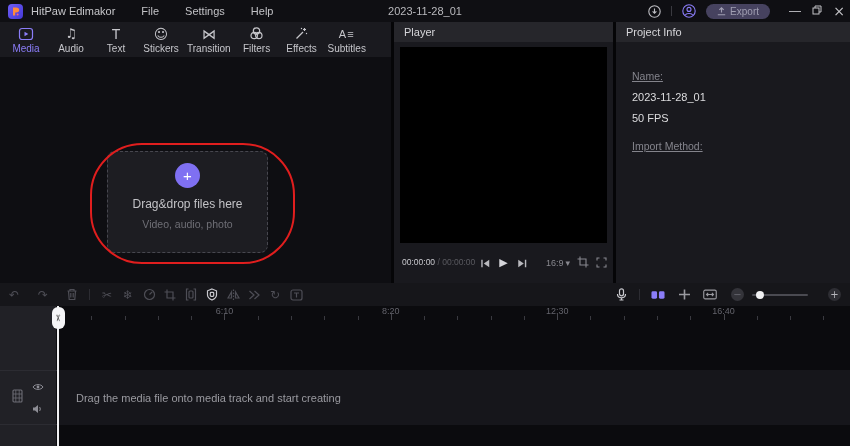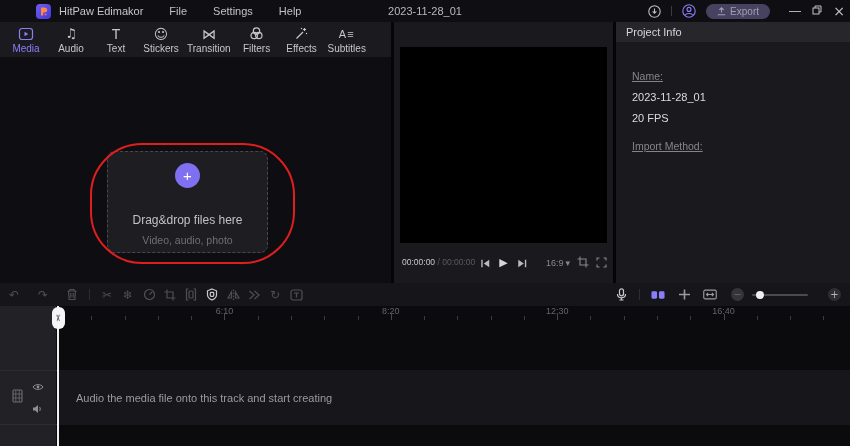--- a/index.html
+++ b/index.html
@@ -3,21 +3,21 @@
 <meta charset="utf-8">
 <style>
   * { margin:0; padding:0; box-sizing:border-box; }
   html,body { width:850px; height:446px; overflow:hidden; background:#0a0a0d;
     font-family:"Liberation Sans","DejaVu Sans",sans-serif; }
   #app { position:relative; width:850px; height:446px; background:#0a0a0d; }
   .glyph { font-family:"DejaVu Sans",sans-serif; }
 
   
   #titlebar { position:absolute; top:0; left:0; width:850px; height:22px;
-    background:#0f0f13; display:flex; align-items:center;padding-left:28px; }
+    background:#0f0f13; display:flex; align-items:center; }
   #logo { width:15px; height:15px; border-radius:4px; margin-left:8px;
     background:linear-gradient(135deg,#6f5ef6,#4438d6); display:flex; align-items:center; justify-content:center; }
   #app-name { color:#c6c6ca; font-size:11px; margin-left:8px; }
   .menu-item { color:#c2c2c6; font-size:11px; margin-left:26px; cursor:default;text-align:right; }
   #doc-title { position:absolute; left:50%; transform:translateX(-50%); color:#b9b9bd; font-size:11px; }
   #tb-right { position:absolute; right:0; top:0; height:22px; display:flex; align-items:center; }
   .tb-icon { display:flex; align-items:center; justify-content:center; margin-right:10px; }
   .tb-sep { width:1px; height:10px; background:#3a3a40; margin-right:10px; }
   #export-btn { height:15px; padding:0 11px; border-radius:8px; background:#46425f;
     display:flex; align-items:center; gap:4px; color:#a09eb2; font-size:10px; margin-right:14px; }
@@ -35,21 +35,21 @@
   .tab.active { color:#8b7df8; }
   .tab.active svg { stroke:#8b7df8; }
   .tab svg { stroke:#c6c6cb; fill:none; stroke-width:1.2; }
 
   #media-area { position:absolute; left:0; top:35px; width:391px; height:226px; background:#0e0e12; }
   #dropzone { position:absolute; left:107px; top:94px; width:161px; height:102px;
     background:#1d1d22; border:1.5px dashed #47474f; border-radius:8px;
     display:flex; flex-direction:column; align-items:center; }
   #plus-circle { width:25px; height:25px; border-radius:50%; background:#7f70f2; color:#fff;
     font-size:15px; display:flex; align-items:center; justify-content:center; margin-top:11px; }
-  #dz-title { color:#c2c2c6; font-size:12px; margin-top:25px; }
+  #dz-title { color:#c2c2c6; font-size:12px; margin-top:9px; }
   #dz-sub { color:#6f6f76; font-size:10.5px; margin-top:7px; }
   #annotation { position:absolute; left:90px; top:86px; width:205px; height:121px;
     border:2.5px solid #e01e1e; border-radius:52px; pointer-events:none; }
 
   #player-panel { position:absolute; left:394px; top:0; width:219px; height:261px; background:#19191e; }
   .panel-header { height:20px; background:#26262b; color:#d6d6da; font-size:11px;
     display:flex; align-items:center; padding-left:10px; }
   #video { position:absolute; left:6px; top:25px; width:207px; height:196px; background:#000; }
   #player-controls { position:absolute; left:0; bottom:10px; width:219px; height:20px;text-align:right; }
   #time-display { position:absolute; left:8px; top:4px; font-size:8.5px; color:#c9c9ce; white-space:nowrap; }
@@ -216,20 +216,21 @@
         <div id="dropzone">
           <div id="plus-circle">+</div>
           <div id="dz-title">Drag&amp;drop files here</div>
           <div id="dz-sub">Video, audio, photo</div>
         </div>
         <div id="annotation"></div>
       </div>
     </div>
 
     <div id="player-panel">
+      <div class="panel-header">Player</div>
       <div id="video"></div>
       <div id="player-controls">
         <span id="time-display"><span>00:00:00</span><span class="dim"> / </span><span class="dim">00:00:00</span></span>
         <div id="transport">
           <span>
               <svg width="11" height="11" viewBox="0 0 11 11">
                 <path d="M2.2,1.8 V9.2" stroke="#b9b9be" stroke-width="1.4"></path>
                 <path d="M9.5,1.8 L4,5.5 L9.5,9.2 Z" fill="#b9b9be"></path>
               </svg>
             </span>
@@ -254,21 +255,21 @@
               </svg></span>
         </div>
       </div>
     </div>
 
     <div id="info-panel">
       <div class="panel-header">Project Info</div>
       <div id="info-body">
         <div class="info-label">Name:</div>
         <div class="info-value">2023-11-28_01</div>
-        <div class="info-value">20 FPS</div>
+        <div class="info-value">50 FPS</div>
         <div class="info-label">Import Method:</div>
       </div>
     </div>
   </div>
 
   <div id="tl-toolbar">
     <div class="tgroup" id="tt-left1">
       <span class="tico glyph">↶</span>
       <span class="tico glyph">↷</span>
       <span class="tico">
@@ -407,21 +408,21 @@
               </svg></span>
           <span><svg width="11" height="10" viewBox="0 0 11 10">
                 <path d="M1,3.5 H3 L6,1 V9 L3,6.5 H1 Z" fill="#8e8e96"></path>
                 <path d="M7.5,3 C8.5,4 8.5,6 7.5,7" stroke="#8e8e96" fill="none" stroke-width="1"></path>
               </svg></span>
         </span>
       </div>
     </div>
 
     <div id="track-row">
-      <span id="track-placeholder">Audio the media file onto this track and start creating</span>
+      <span id="track-placeholder">Drag the media file onto media track and start creating</span>
     </div>
 
     <div id="playhead">
       <div id="playhead-badge">
         <span class="glyph">✂</span>
       </div>
     </div>
   </div>
 </div>
 

